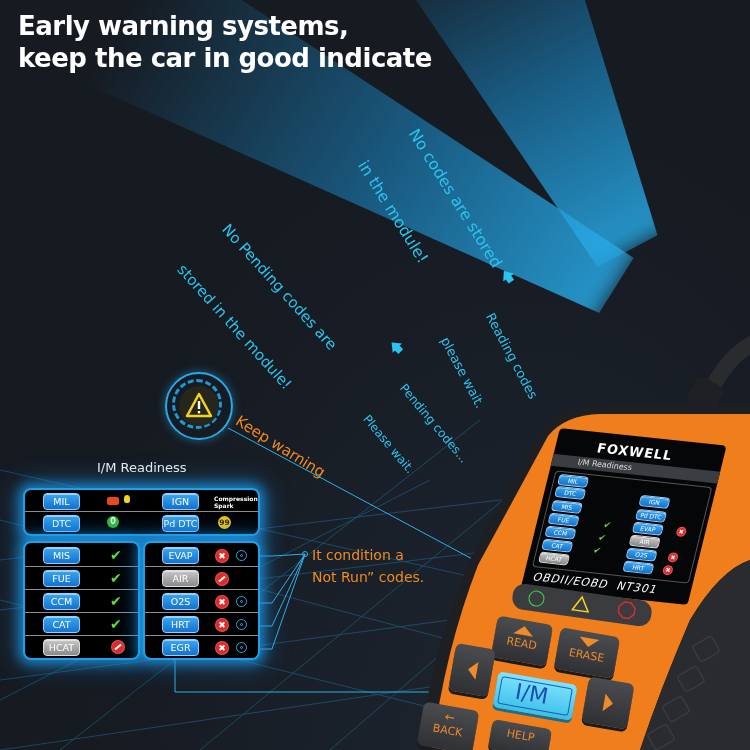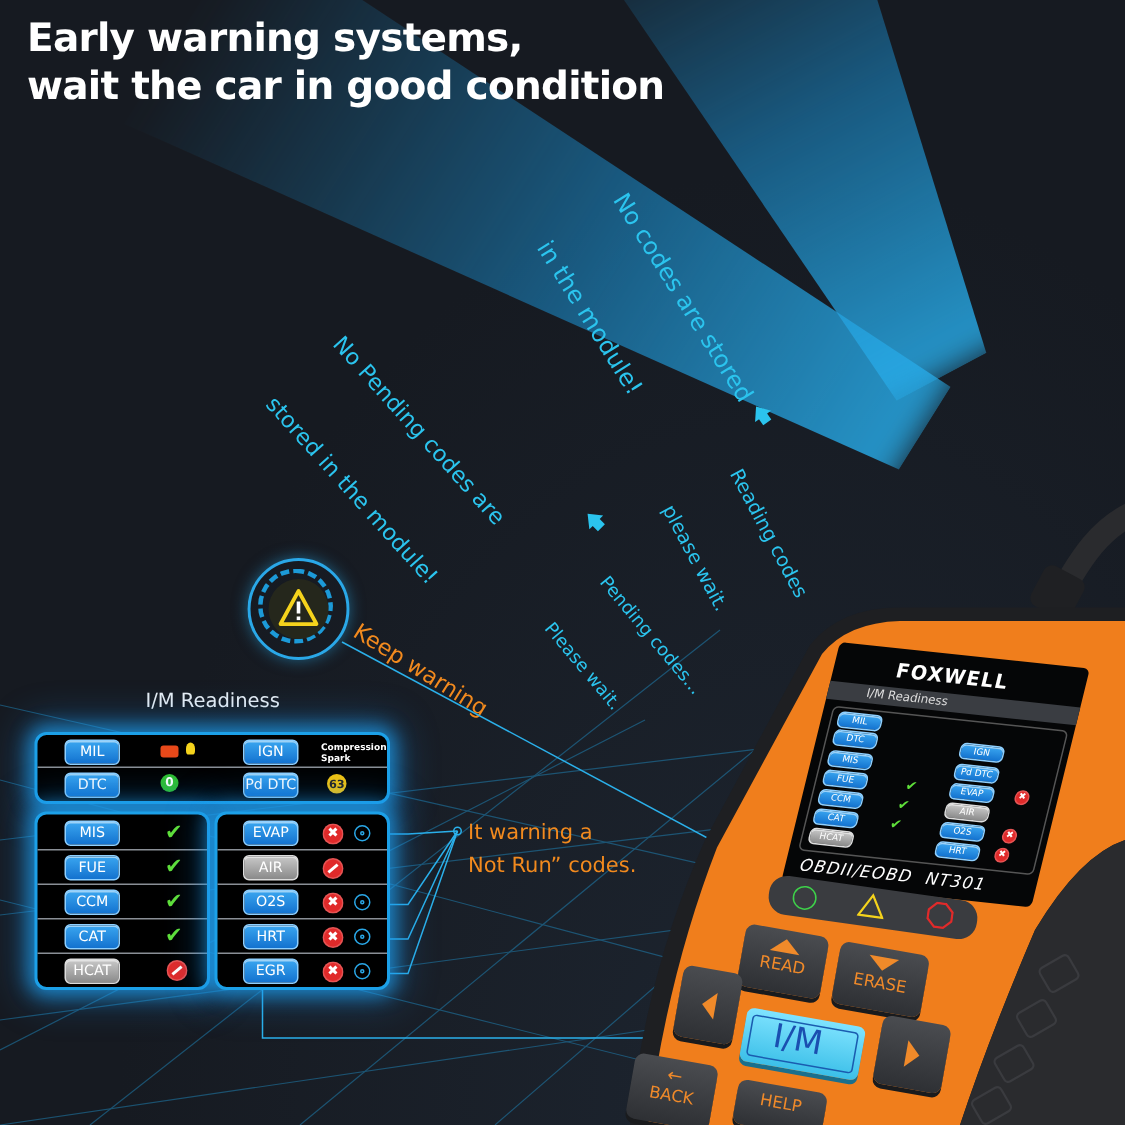--- a/index.html
+++ b/index.html
@@ -53,21 +53,21 @@
       <line x1="330" y1="750" x2="700" y2="430"></line>
       <line x1="0" y1="700" x2="430" y2="480"></line>
     </g>
   </svg>
 
   <div class="beam" style="left:60px;top:150px;width:560px;height:260px;background:linear-gradient(90deg,rgba(27,143,208,0) 0%,rgba(27,143,208,0.55) 55%,rgba(40,170,230,0.85) 100%);transform:rotate(32deg);transform-origin:100% 50%;clip-path:polygon(0 35%,100% 40%,100% 65%,0 95%);"></div>
   <div class="beam" style="left:250px;top:120px;width:380px;height:260px;background:linear-gradient(90deg,rgba(27,143,208,0) 0%,rgba(27,143,208,0.55) 50%,rgba(40,170,230,0.85) 100%);transform:rotate(62deg);transform-origin:100% 50%;clip-path:polygon(0 10%,100% 38%,100% 64%,0 80%);"></div>
 
   <div class="headline">
     <div>Early warning systems,</div>
-    <div>wait the car in good condition</div>
+    <div>keep the car in good indicate</div>
   </div>
 
   <div class="rot" style="left:455px;top:104px;font-size:16px;line-height:20px;transform:rotate(58deg);">
     <div>No codes are stored</div>
     <div>in the module!</div>
   </div>
   <div class="rot" style="left:496px;top:272px;font-size:14px;transform:rotate(-35deg);">🡅</div>
   <div class="rot" style="left:527px;top:294px;font-size:13px;line-height:17px;transform:rotate(62deg);">
     <div>Reading codes</div>
     <div>please wait.</div>
@@ -100,40 +100,40 @@
       <polyline points="246,556 272,556 305,554"></polyline>
       <polyline points="246,603 272,603 305,554"></polyline>
       <polyline points="246,626 272,626 305,554"></polyline>
       <polyline points="246,649 272,649 305,554"></polyline>
       <polyline points="175,631 175,692 498,692"></polyline>
     </g>
     <circle cx="305" cy="554" r="2.5" fill="none" stroke="#2bb0ea"></circle>
   </svg>
 
   <div class="orange-txt" style="left:312px;top:544px;font-size:14px;line-height:22px;">
-    <div>It warning a</div>
+    <div>It condition a</div>
     <div>Not Run” codes.</div>
   </div>
 
   <div class="im-title">I/M Readiness</div>
 
   <div class="panel" style="left:23px;top:488px;width:233px;height:44px;">
     <div class="pill" style="left:18px;top:3px;">MIL</div>
     <div style="position:absolute;left:82px;top:7px;width:12px;height:8px;background:#e8491a;border-radius:2px;"></div>
     <div style="position:absolute;left:99px;top:5px;width:6px;height:8px;background:#f5d31c;border-radius:50% 50% 30% 30%;"></div>
     <div class="pill" style="left:137px;top:3px;">IGN</div>
     <div class="tiny" style="left:189px;top:5px;">
       <div>Compression</div>
       <div>Spark</div>
     </div>
     <div class="prow" style="top:21px;"></div>
     <div class="pill" style="left:18px;top:25px;">DTC</div>
     <div class="dtc0" style="left:82px;top:26px;">0</div>
     <div class="pill" style="left:137px;top:25px;">Pd DTC</div>
-    <div class="c99" style="left:193px;top:26px;">63</div>
+    <div class="c99" style="left:193px;top:26px;">99</div>
   </div>
 
   <div class="panel" style="left:23px;top:541px;width:113px;height:115px;">
     <div class="pill" style="left:18px;top:4px;">MIS</div>
     <div class="chk" style="left:85px;top:5px;">✔</div>
     <div class="prow" style="top:23px;"></div>
     <div class="pill" style="left:18px;top:27px;">FUE</div>
     <div class="chk" style="left:85px;top:28px;">✔</div>
     <div class="prow" style="top:46px;"></div>
     <div class="pill" style="left:18px;top:50px;">CCM</div>

